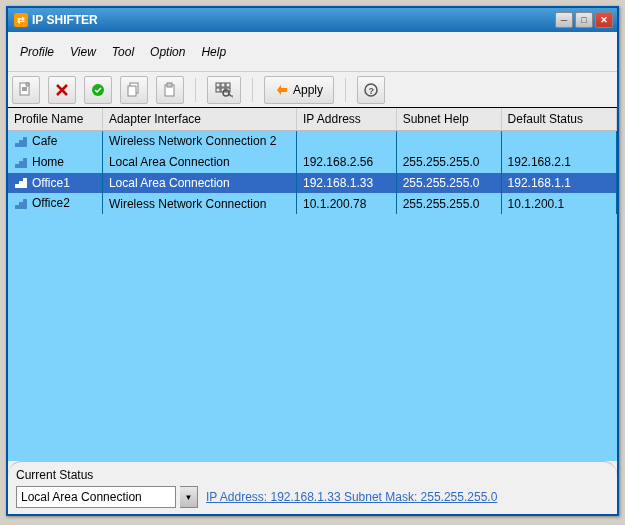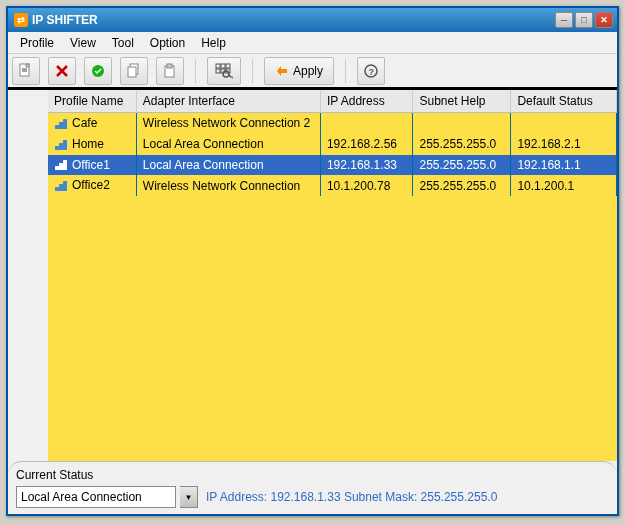--- a/index.html
+++ b/index.html
@@ -76,35 +76,36 @@
       background: linear-gradient(to bottom, #e84c3d, #c0392b);
       color: white;
     }
 
     
     .menu-bar {
       background: #f0f0f0;
       border-bottom: 1px solid #ccc;
       display: flex;
       align-items: center;
-      height: 22px;
+      height: 40px;
       padding: 0 4px;
       flex-shrink: 0;
+      font-style: italic;
     }
     .menu-item {
       padding: 2px 8px;
       cursor: pointer;
       font-size: 12px;
       color: #000;
     }
 
     
     .toolbar {
       background: #f0f0f0;
-      border-bottom: 3px solid #000000;
+      border-bottom: 1px solid #000000;
       display: flex;
       align-items: center;
       height: 36px;
       padding: 2px 4px;
       gap: 8px;
       flex-shrink: 0;
     }
     .toolbar-btn {
       width: 28px;
       height: 28px;
@@ -148,23 +149,22 @@
       align-items: center;
       justify-content: center;
       font-size: 11px;
     }
 
     
     .content {
       flex: 1;
       display: flex;
       flex-direction: column;
-      background: #fde047;
+      background: #7dd3fc;
       overflow: hidden;
-      margin-left: 40px;
     }
 
     
     .profile-table {
       width: 100%;
       border-collapse: collapse;
       flex: 1;
     }
     .profile-table thead tr {
       background: #e8e8e8;
@@ -234,20 +234,21 @@
       border-left: none;
       display: flex;
       align-items: center;
       justify-content: center;
       font-size: 8px;
       cursor: pointer;
     }
     .status-info {
       font-size: 12px;
       color: #316ac5;
+      text-decoration: underline;
     }
 
     
     .table-wrapper {
       flex: 1;
       overflow-y: auto;
       overflow-x: hidden;
     }
   </style>
 </head>

